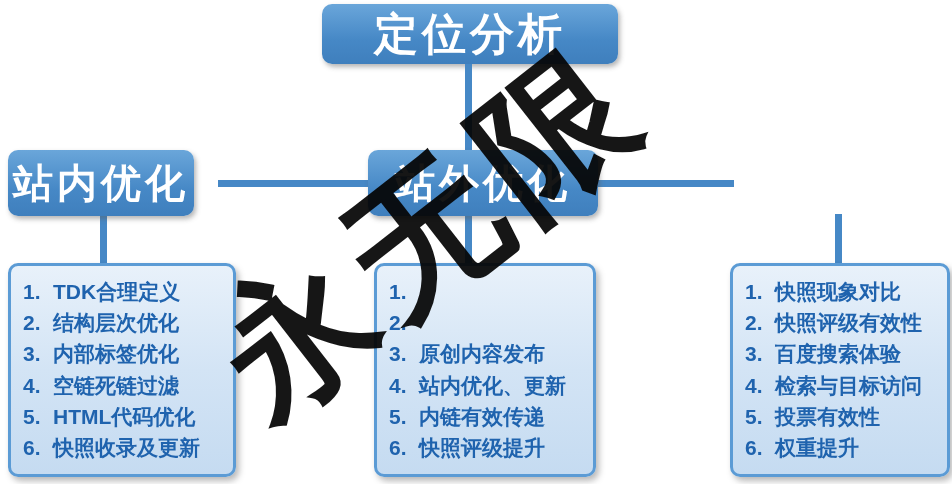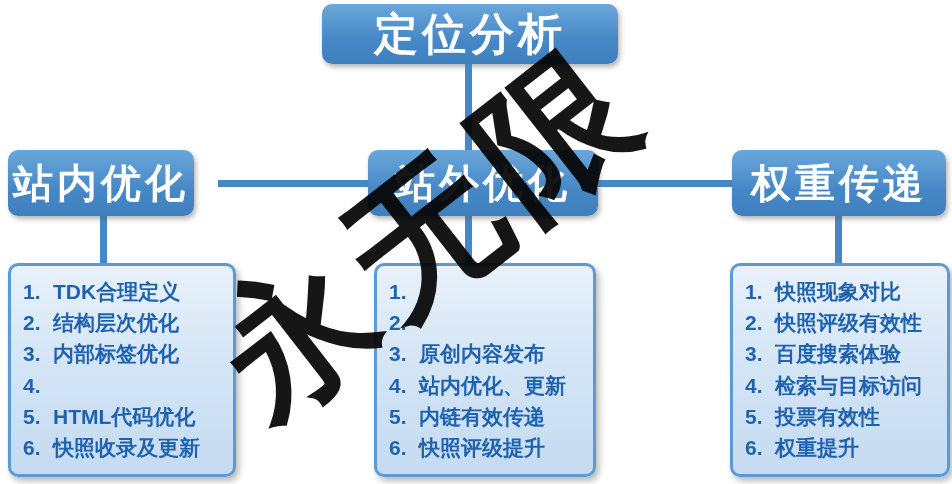--- a/index.html
+++ b/index.html
@@ -72,39 +72,37 @@
   <div class="line v-b0"></div>
   <div class="line v-b1"></div>
   <div class="line v-b2"></div>
 
   <div class="node b0">
     <span>站内优化</span>
   </div>
   <div class="node b1">
     <span>站外优化</span>
   </div>
-  <div class="node b2">
-    <span>权重传递</span>
-  </div>
 
   <div class="list l0">
     <div class="item">
       <span class="num">1.</span>
       <span class="txt">TDK合理定义</span>
     </div>
     <div class="item">
       <span class="num">2.</span>
       <span class="txt">结构层次优化</span>
     </div>
     <div class="item">
       <span class="num">3.</span>
       <span class="txt">内部标签优化</span>
     </div>
     <div class="item">
       <span class="num">4.</span>
+      <span class="txt">空链死链过滤</span>
     </div>
     <div class="item">
       <span class="num">5.</span>
       <span class="txt">HTML代码优化</span>
     </div>
     <div class="item">
       <span class="num">6.</span>
       <span class="txt">快照收录及更新</span>
     </div>
   </div>

